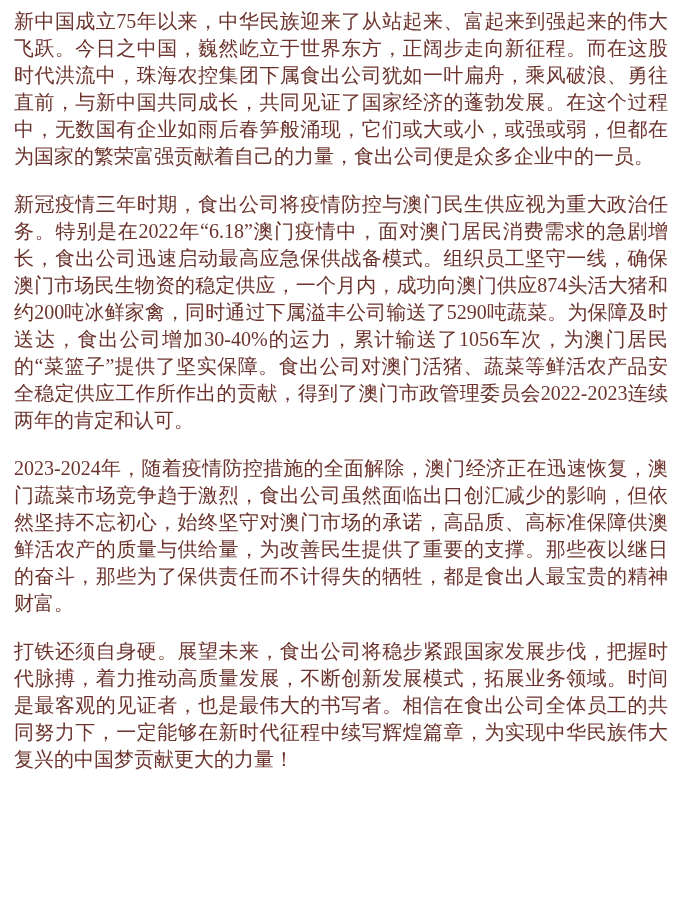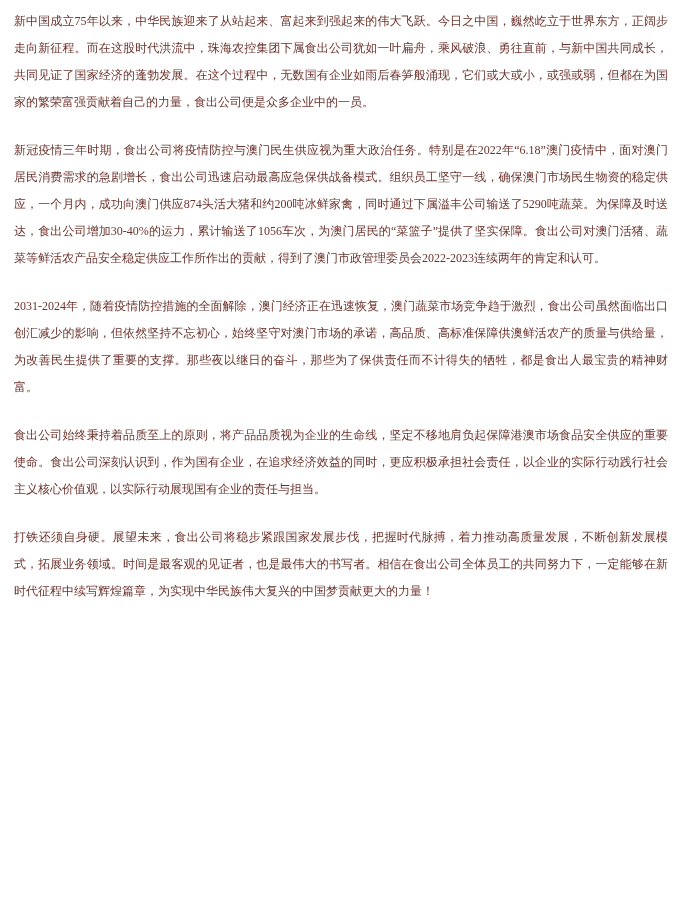--- a/index.html
+++ b/index.html
@@ -15,34 +15,33 @@
   }
   .page {
     box-sizing: border-box;
     width: 682px;
     height: 901px;
     padding: 8px 14px 0 14px;
     background: #ffffff;
   }
   .para {
     margin: 0 0 21px 0;
-    font-size: 12px;
+    font-size: 20px;
     line-height: 27px;
     text-align: justify;
     text-justify: inter-ideograph;
     color: #6b332c;
     letter-spacing: 0;
     word-break: break-all;
   }
   .para:last-child {
     margin-bottom: 0;
   }
 </style>
 </head>
 <body style="background: rgb(255, 255, 255);">
 
 <div class="page">
   <p class="para" style="color: rgb(107, 51, 44);">新中国成立75年以来，中华民族迎来了从站起来、富起来到强起来的伟大飞跃。今日之中国，巍然屹立于世界东方，正阔步走向新征程。而在这股时代洪流中，珠海农控集团下属食出公司犹如一叶扁舟，乘风破浪、勇往直前，与新中国共同成长，共同见证了国家经济的蓬勃发展。在这个过程中，无数国有企业如雨后春笋般涌现，它们或大或小，或强或弱，但都在为国家的繁荣富强贡献着自己的力量，食出公司便是众多企业中的一员。</p>
   <p class="para" style="color: rgb(107, 51, 44);">新冠疫情三年时期，食出公司将疫情防控与澳门民生供应视为重大政治任务。特别是在2022年“6.18”澳门疫情中，面对澳门居民消费需求的急剧增长，食出公司迅速启动最高应急保供战备模式。组织员工坚守一线，确保澳门市场民生物资的稳定供应，一个月内，成功向澳门供应874头活大猪和约200吨冰鲜家禽，同时通过下属溢丰公司输送了5290吨蔬菜。为保障及时送达，食出公司增加30-40%的运力，累计输送了1056车次，为澳门居民的“菜篮子”提供了坚实保障。食出公司对澳门活猪、蔬菜等鲜活农产品安全稳定供应工作所作出的贡献，得到了澳门市政管理委员会2022-2023连续两年的肯定和认可。</p>
-  <p class="para" style="color: rgb(107, 51, 44);">2031-2024年，随着疫情防控措施的全面解除，澳门经济正在迅速恢复，澳门蔬菜市场竞争趋于激烈，食出公司虽然面临出口创汇减少的影响，但依然坚持不忘初心，始终坚守对澳门市场的承诺，高品质、高标准保障供澳鲜活农产的质量与供给量，为改善民生提供了重要的支撑。那些夜以继日的奋斗，那些为了保供责任而不计得失的牺牲，都是食出人最宝贵的精神财富。</p>
-  <p class="para" style="color: rgb(107, 51, 44);">食出公司始终秉持着品质至上的原则，将产品品质视为企业的生命线，坚定不移地肩负起保障港澳市场食品安全供应的重要使命。食出公司深刻认识到，作为国有企业，在追求经济效益的同时，更应积极承担社会责任，以企业的实际行动践行社会主义核心价值观，以实际行动展现国有企业的责任与担当。</p>
+  <p class="para" style="color: rgb(107, 51, 44);">2023-2024年，随着疫情防控措施的全面解除，澳门经济正在迅速恢复，澳门蔬菜市场竞争趋于激烈，食出公司虽然面临出口创汇减少的影响，但依然坚持不忘初心，始终坚守对澳门市场的承诺，高品质、高标准保障供澳鲜活农产的质量与供给量，为改善民生提供了重要的支撑。那些夜以继日的奋斗，那些为了保供责任而不计得失的牺牲，都是食出人最宝贵的精神财富。</p>
   <p class="para" style="color: rgb(107, 51, 44);">打铁还须自身硬。展望未来，食出公司将稳步紧跟国家发展步伐，把握时代脉搏，着力推动高质量发展，不断创新发展模式，拓展业务领域。时间是最客观的见证者，也是最伟大的书写者。相信在食出公司全体员工的共同努力下，一定能够在新时代征程中续写辉煌篇章，为实现中华民族伟大复兴的中国梦贡献更大的力量！</p>
 </div>
 
 </body></html>

